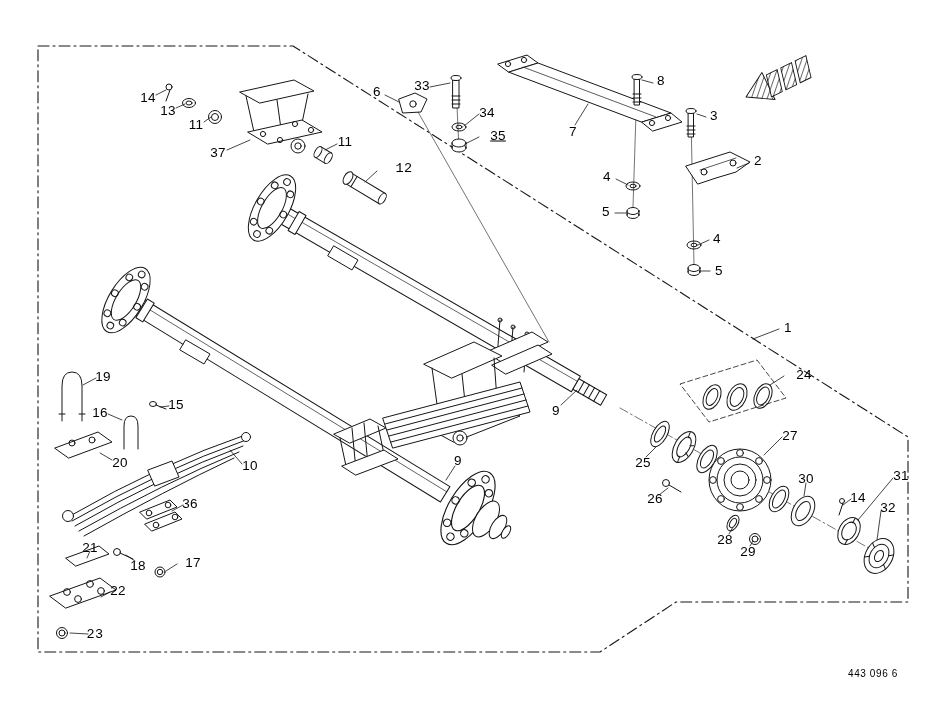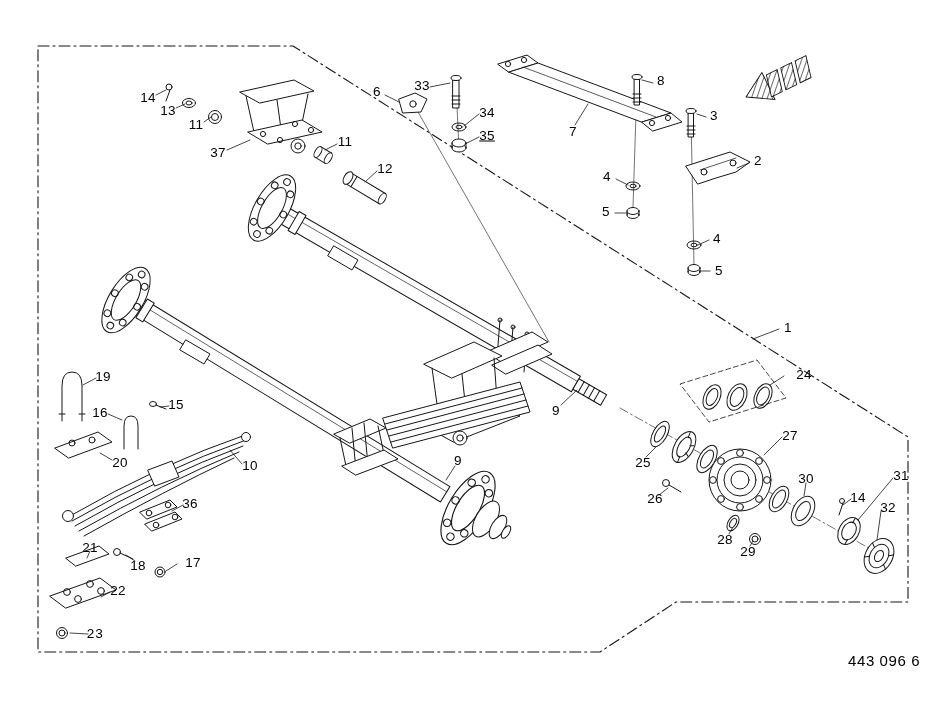--- a/index.html
+++ b/index.html
@@ -5,22 +5,22 @@
   * { margin:0; padding:0; box-sizing:border-box; }
   html,body { background:#ffffff; font-family:"Liberation Sans", sans-serif; }
   .stage { position:relative; width:950px; height:725px; background:#fff; overflow:hidden; }
   svg.drawing { position:absolute; left:0; top:0; }
   #callouts { position:absolute; left:0; top:0; width:950px; height:725px; pointer-events:none; }
   .callout {
     position:absolute; transform:translate(-50%,-50%);
     font-size:13.5px; color:#000; letter-spacing:.3px; white-space:nowrap;
   }
   .drawing-number {
-    position:absolute; left:848px; top:652px; width:80px;
-    font-size:15px; color:#000; letter-spacing:.6px;
+    position:absolute; left:848px; top:668px; width:80px;
+    font-size:10px; color:#000; letter-spacing:.6px;
   }
 </style>
 </head>
 <body>
 
 <div class="stage">
 
 <svg class="drawing" width="950" height="725" viewBox="0 0 950 725">
   <defs>
     <pattern id="hatch" width="5" height="5" patternUnits="userSpaceOnUse" patternTransform="rotate(45)">
@@ -446,25 +446,25 @@
     </g>
   </g>
 </svg>
 
 <div id="callouts">
       <span class="callout" style="left: 148px; top: 97px;">14</span>
       <span class="callout" style="left: 168px; top: 110px;">13</span>
       <span class="callout" style="left: 196px; top: 124px;">11</span>
       <span class="callout" style="left: 218px; top: 152px;">37</span>
       <span class="callout" style="left: 345px; top: 141px;">11</span>
-      <span class="callout" style="left: 385px; top: 168px;">12</span>
+      <span class="callout" style="left: 404px; top: 168px; font-family: Liberation Mono, monospace;">12</span>
       <span class="callout" style="left: 377px; top: 91px;">6</span>
       <span class="callout" style="left: 422px; top: 85px;">33</span>
       <span class="callout" style="left: 487px; top: 112px;">34</span>
-      <span class="callout" style="left: 487px; top: 135px; text-decoration: underline;">35</span>
+      <span class="callout" style="left: 498px; top: 135px; text-decoration: underline;">35</span>
       <span class="callout" style="left: 573px; top: 131px;">7</span>
       <span class="callout" style="left: 661px; top: 80px;">8</span>
       <span class="callout" style="left: 714px; top: 115px;">3</span>
       <span class="callout" style="left: 758px; top: 160px;">2</span>
       <span class="callout" style="left: 607px; top: 176px;">4</span>
       <span class="callout" style="left: 606px; top: 211px;">5</span>
       <span class="callout" style="left: 717px; top: 238px;">4</span>
       <span class="callout" style="left: 719px; top: 270px;">5</span>
       <span class="callout" style="left: 788px; top: 327px;">1</span>
       <span class="callout" style="left: 792px; top: 374px; margin-left: 12px;">24</span>

